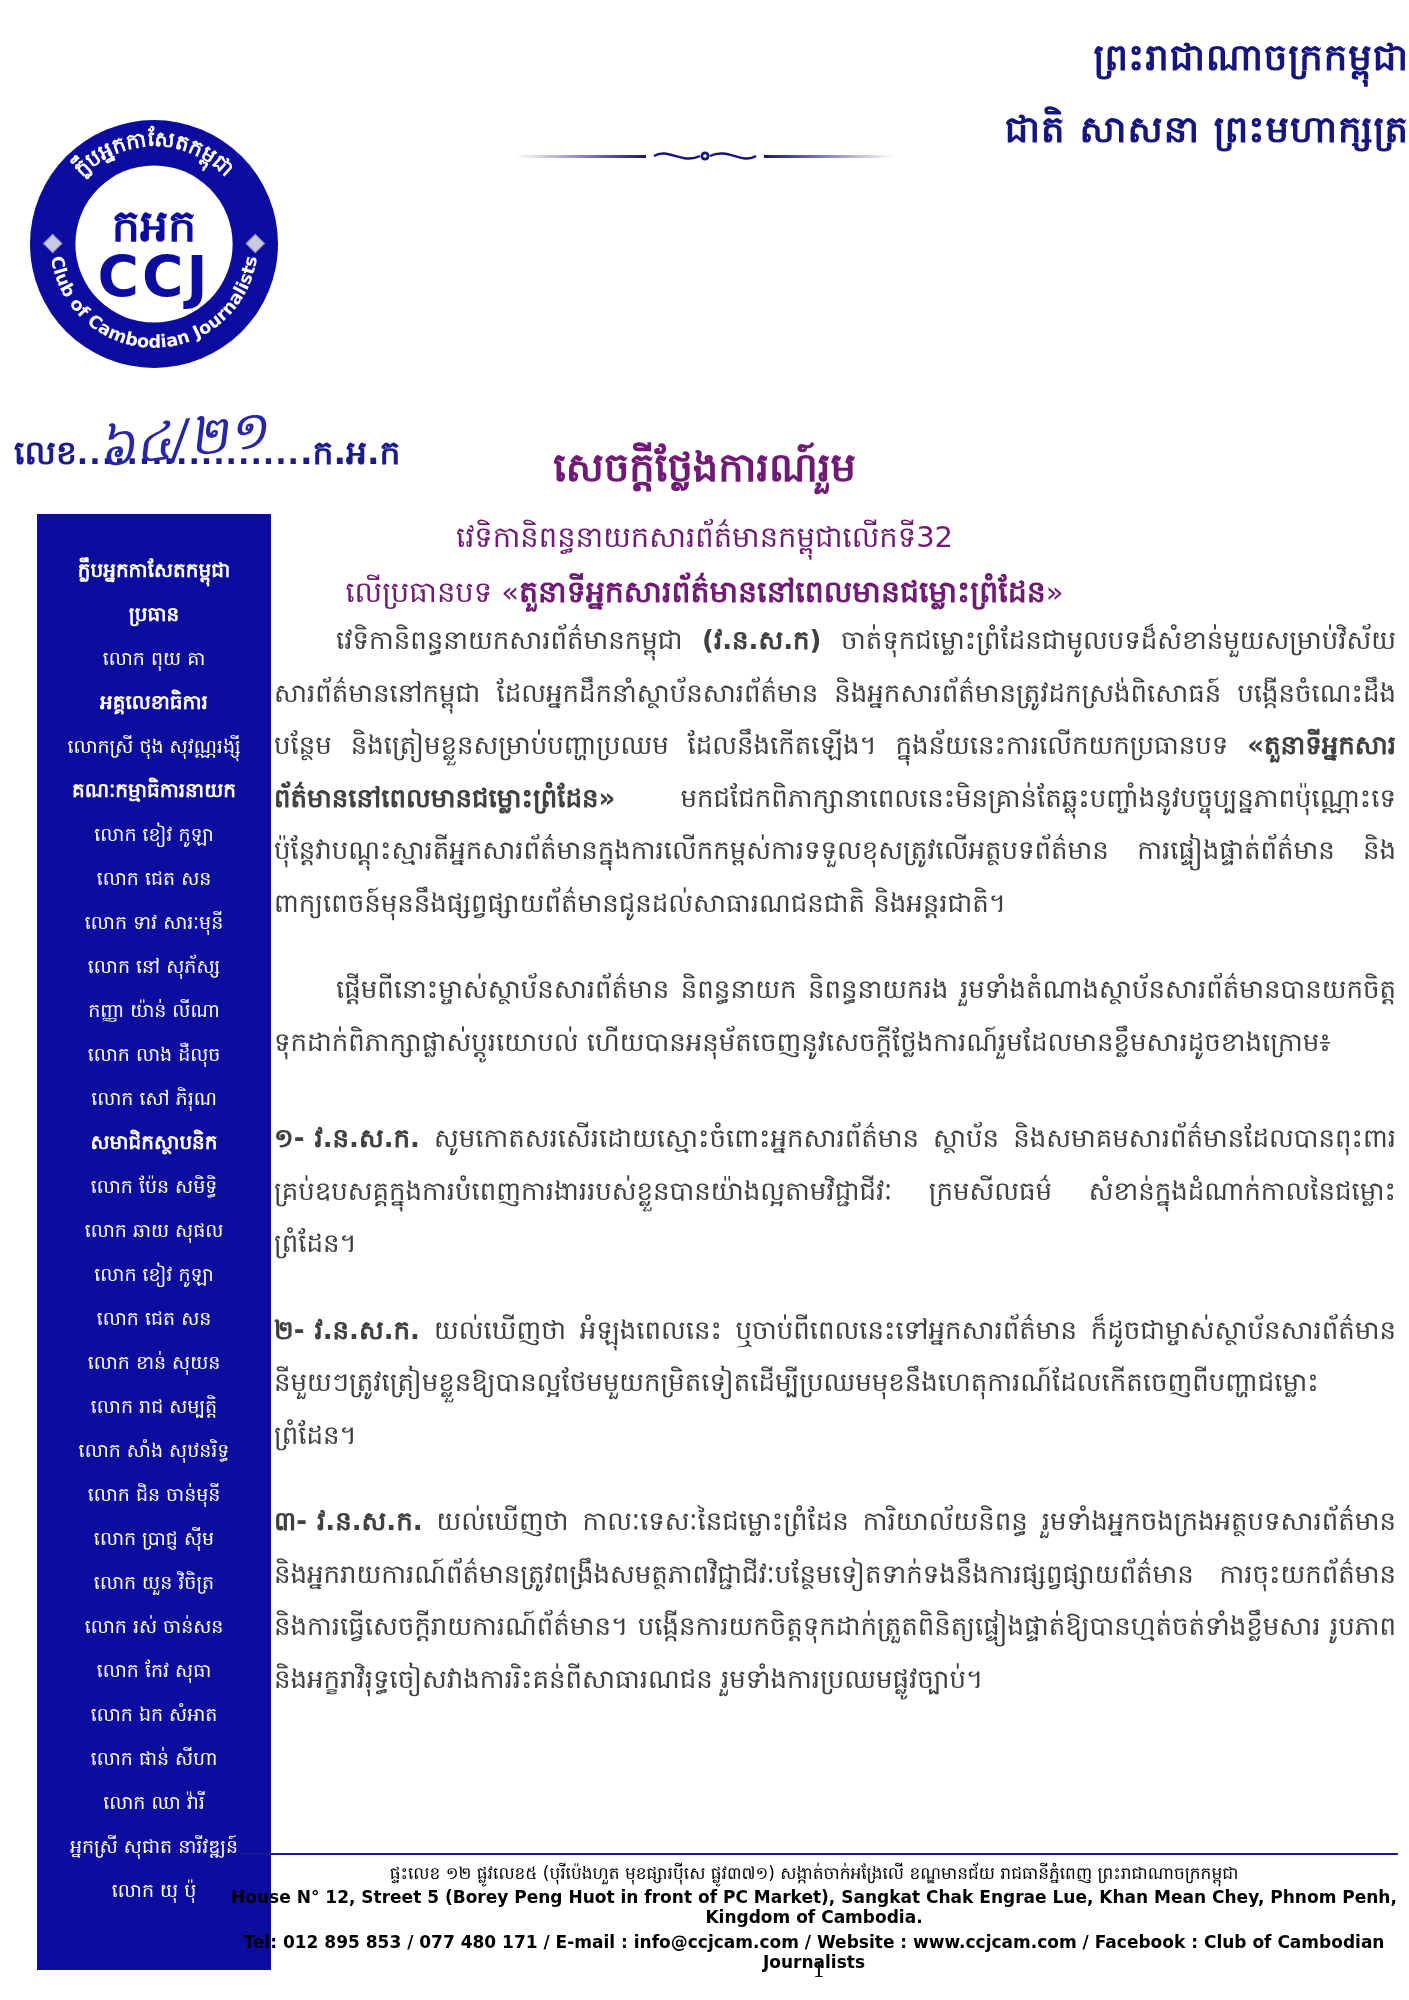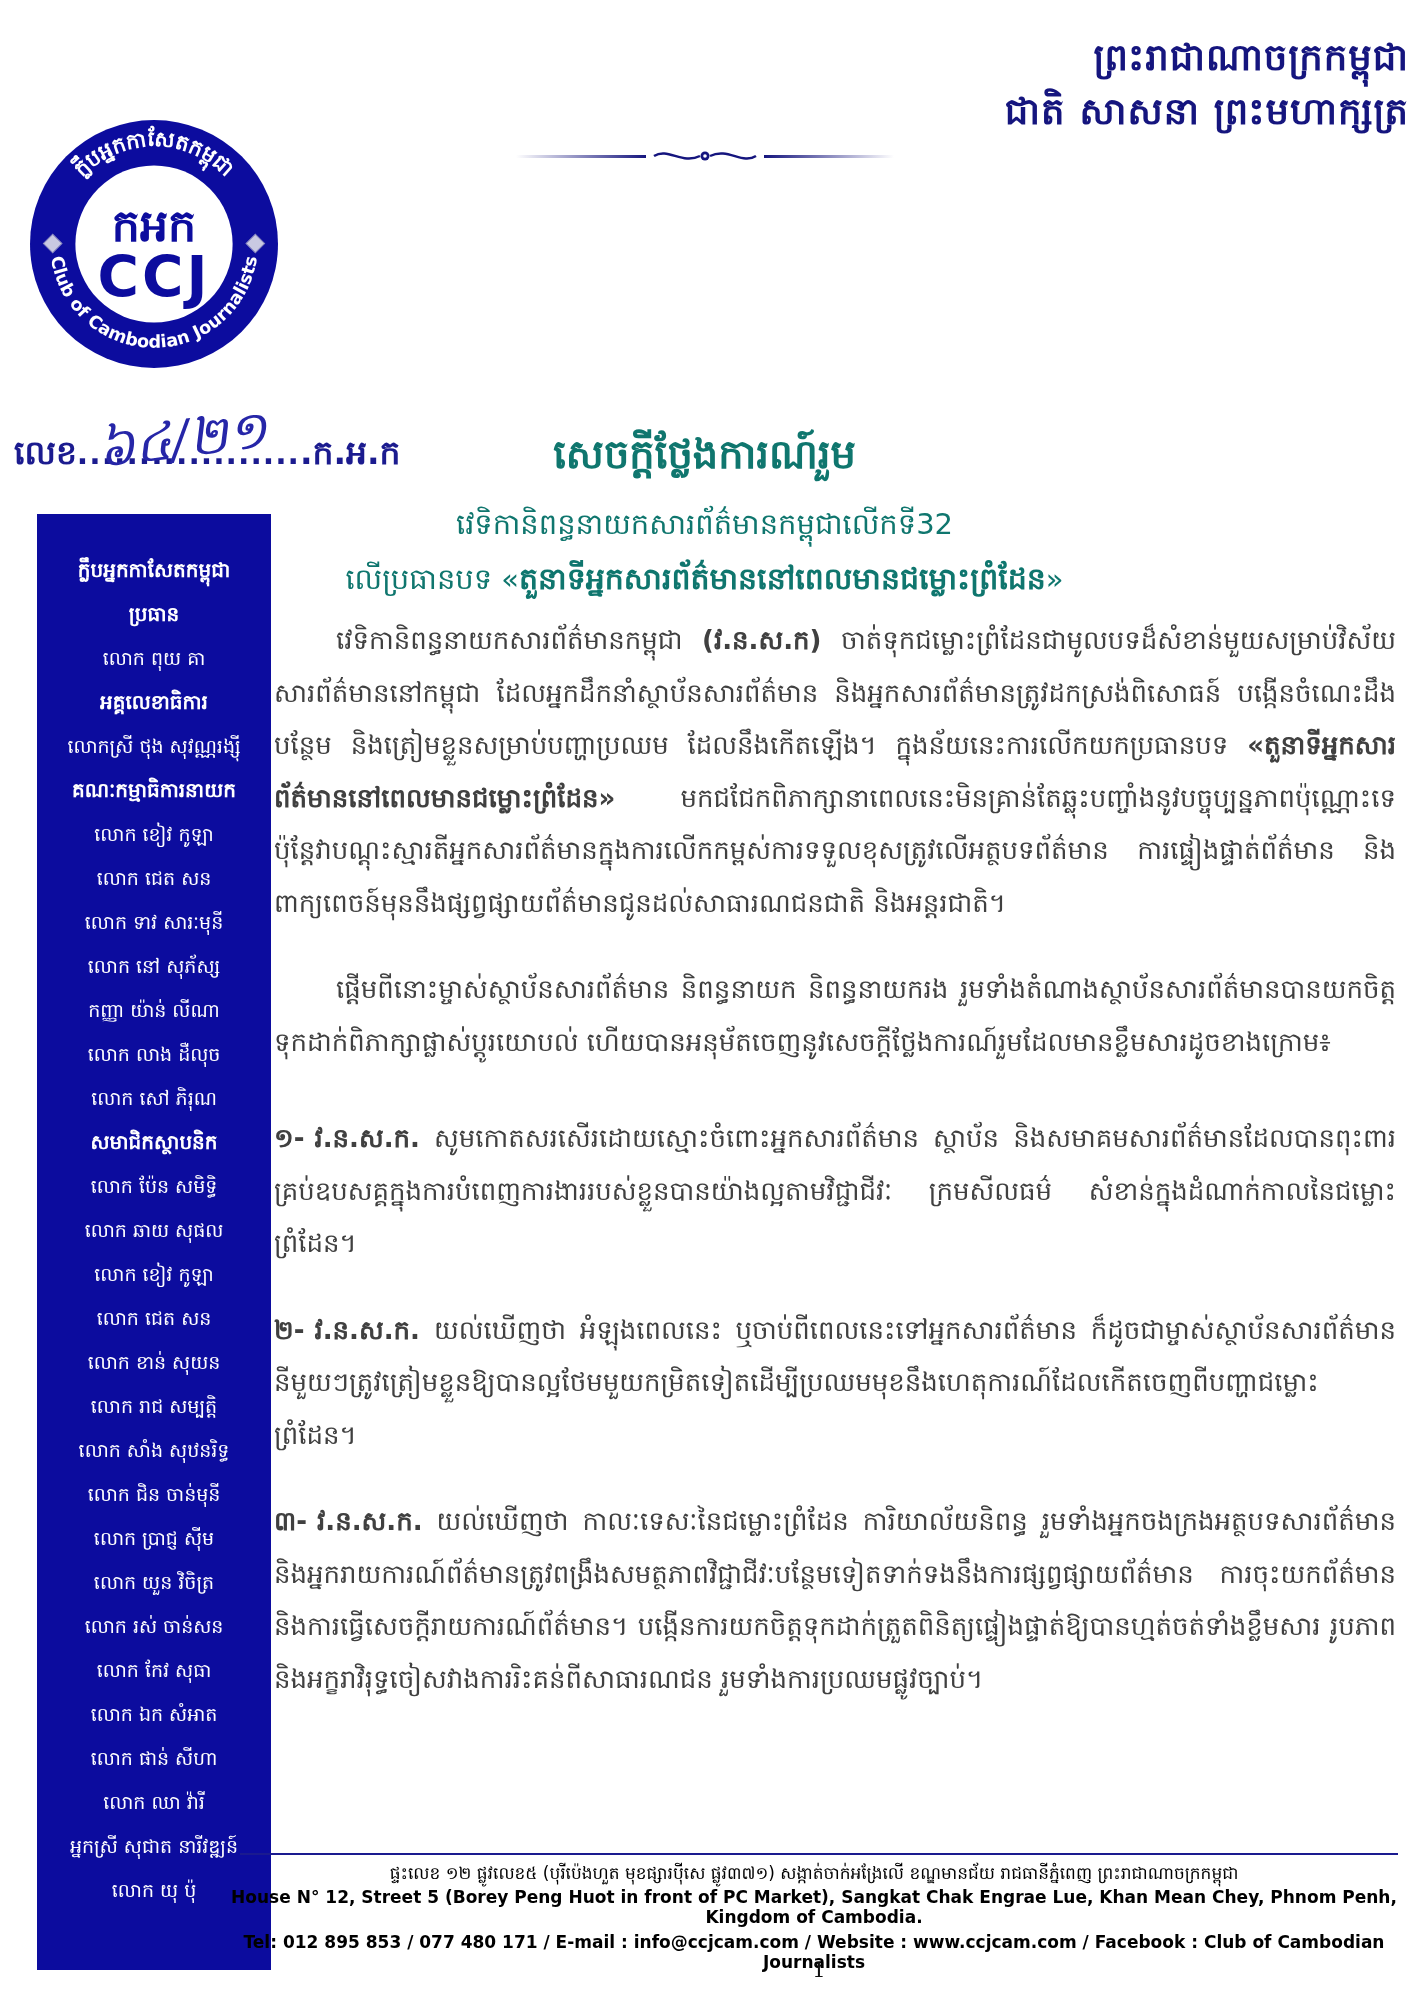--- a/index.html
+++ b/index.html
@@ -3,42 +3,42 @@
 <meta charset="utf-8">
 <style>
   html,body{margin:0;padding:0;background:#e8e8e8;}
   .page{
     position:relative;width:1409px;height:2000px;background:#ffffff;
     font-family:"DejaVu Sans",sans-serif;overflow:hidden;margin:0 auto;
   }
   
   .kingdom-header{position:absolute;top:34px;left:0;width:100%;text-align:right;color:#15157e;}
   .kingdom-header .h1{font-size:37px;font-weight:bold;letter-spacing:1px;}
-  .kingdom-header .h2{font-size:37px;font-weight:bold;margin-top:0;letter-spacing:1px;}
+  .kingdom-header .h2{font-size:37px;font-weight:bold;margin-top:18px;letter-spacing:1px;}
   .divider{position:absolute;top:146px;left:50%;transform:translateX(-50%);
     display:flex;align-items:center;gap:4px;}
   .divider .dline{width:130px;height:3px;}
   .divider .dl-l{background:linear-gradient(to right,rgba(21,21,126,0),#15157e);}
   .divider .dl-r{background:linear-gradient(to left,rgba(21,21,126,0),#15157e);}
   
   .logo{position:absolute;left:28px;top:118px;width:252px;height:252px;}
   
   .ref{position:absolute;left:14px;top:432px;width:300px;color:#1b1b8f;
     font-size:33px;font-weight:bold;white-space:nowrap;}
   .ref .dots{letter-spacing:1px;font-size:30px;}
   .ref .handwritten{position:absolute;left:84px;top:-26px;font-size:52px;font-weight:normal;
     font-style:italic;color:#2626a8;transform:rotate(-7deg);font-family:"DejaVu Serif",serif;}
   
   .sidebar{position:absolute;left:37px;top:514px;width:234px;height:1456px;
     background:#0c0c9e;color:#ffffff;text-align:center;box-sizing:border-box;
     padding-top:34px;overflow:hidden;}
   .sb-item{font-size:19px;line-height:44px;white-space:nowrap;}
   .sb-hdr{font-weight:bold;font-size:20px;}
   
-  .title-block{position:absolute;top:429px;left:0;width:100%;text-align:center;color:#0f766e;}
+  .title-block{position:absolute;top:442px;left:0;width:100%;text-align:center;color:#701a75;}
   .title-block .t1{font-size:40px;font-weight:bold;}
   .title-block .t2{font-size:29px;margin-top:18px;}
   .title-block .t3{font-size:29px;margin-top:12px;}
   .title-block .t3 b{font-size:30px;}
   
   .body{position:absolute;left:274px;top:614px;width:1122px;color:#404040;
     font-size:26px;line-height:2.02;text-align:justify;}
   .body p{margin:0 0 34px 0;}
   .body .indent{text-indent:62px;}
   .body .p2{margin-bottom:44px;}

